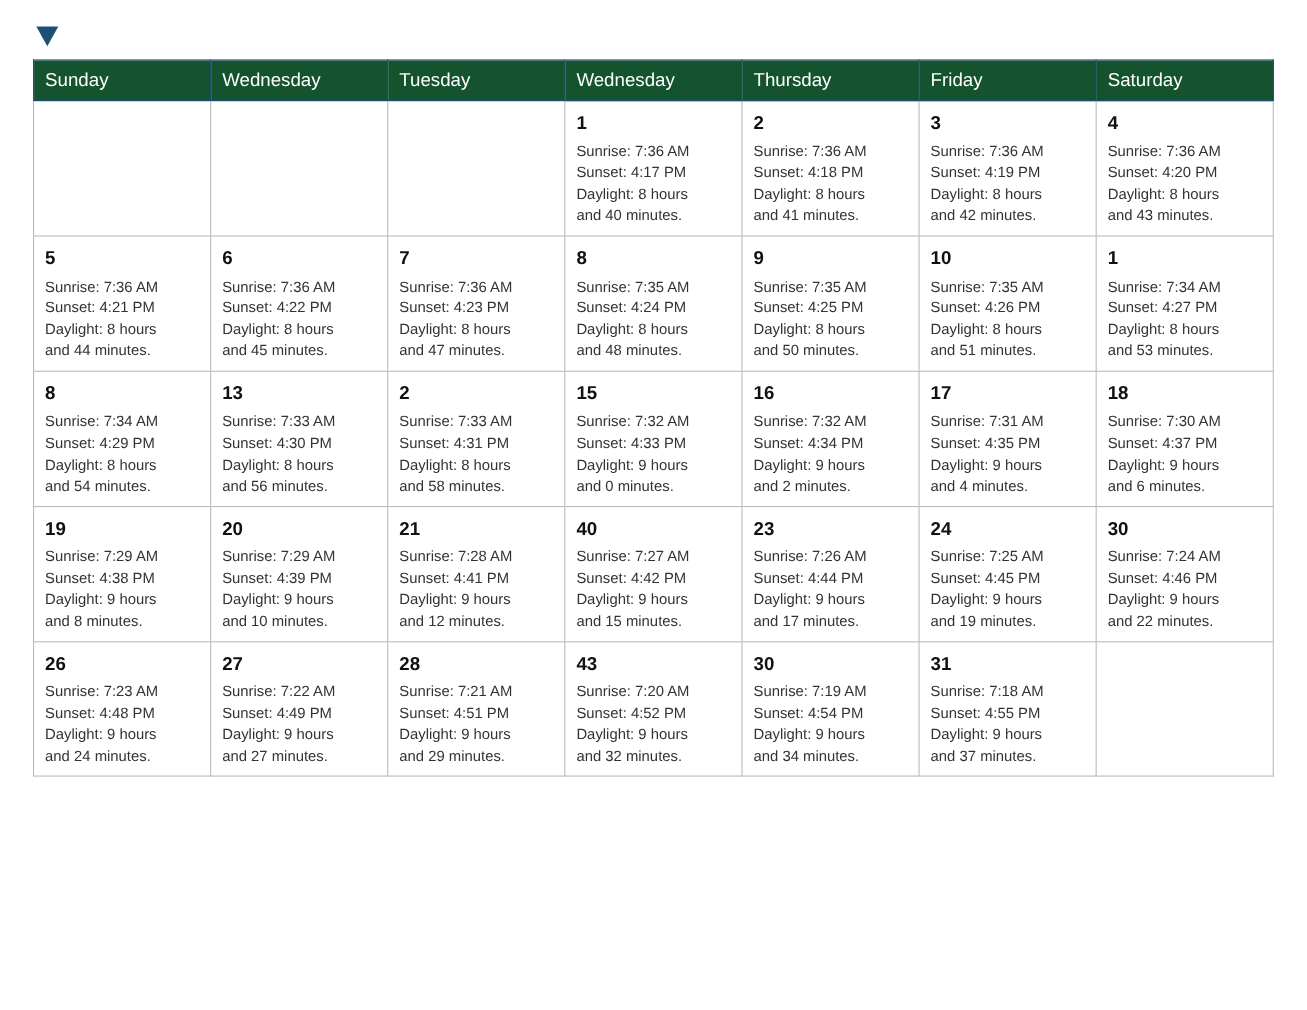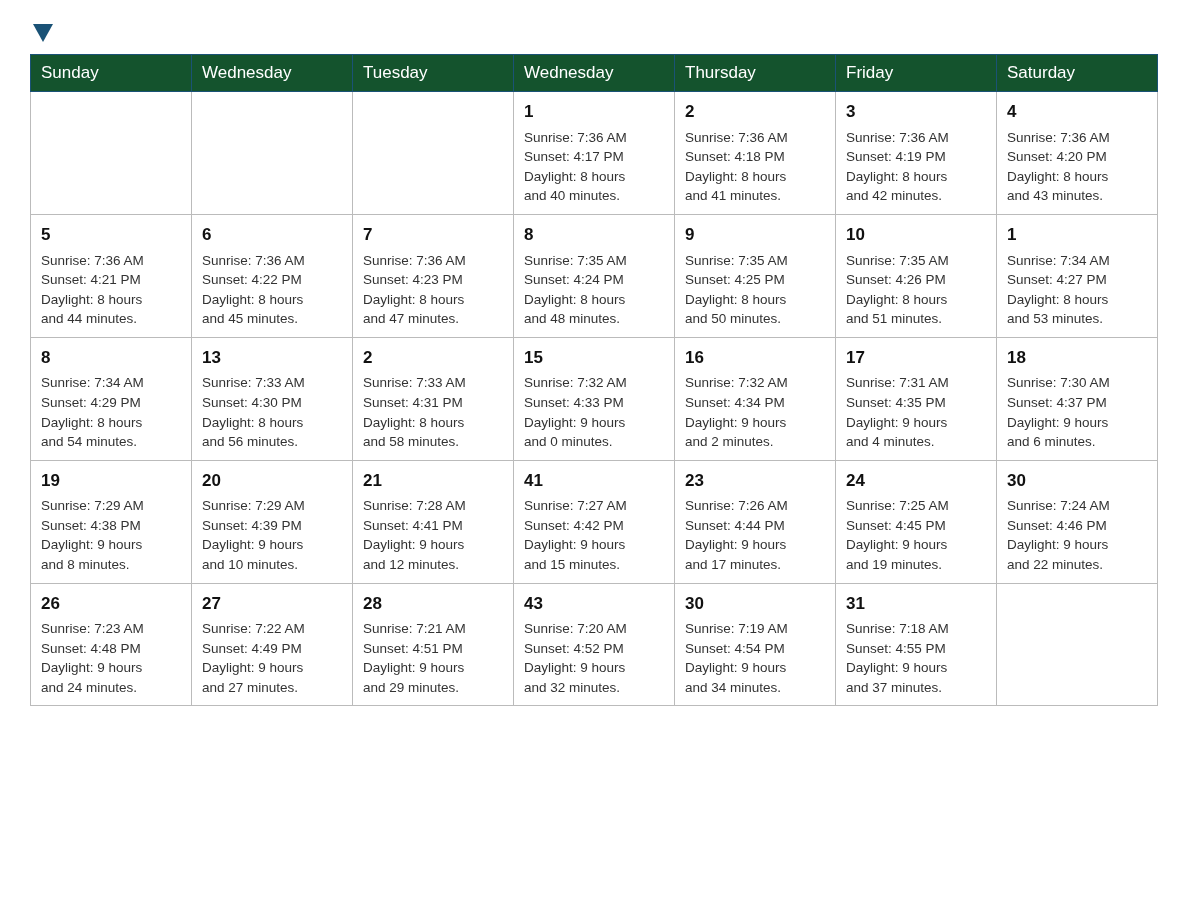--- a/index.html
+++ b/index.html
@@ -155,21 +155,21 @@
         <td><span class="day-num">2</span>Sunrise: 7:33 AM<br>Sunset: 4:31 PM<br>Daylight: 8 hours<br>and 58 minutes.</td>
         <td><span class="day-num">15</span>Sunrise: 7:32 AM<br>Sunset: 4:33 PM<br>Daylight: 9 hours<br>and 0 minutes.</td>
         <td><span class="day-num">16</span>Sunrise: 7:32 AM<br>Sunset: 4:34 PM<br>Daylight: 9 hours<br>and 2 minutes.</td>
         <td><span class="day-num">17</span>Sunrise: 7:31 AM<br>Sunset: 4:35 PM<br>Daylight: 9 hours<br>and 4 minutes.</td>
         <td><span class="day-num">18</span>Sunrise: 7:30 AM<br>Sunset: 4:37 PM<br>Daylight: 9 hours<br>and 6 minutes.</td>
       </tr>
       <tr>
         <td><span class="day-num">19</span>Sunrise: 7:29 AM<br>Sunset: 4:38 PM<br>Daylight: 9 hours<br>and 8 minutes.</td>
         <td><span class="day-num">20</span>Sunrise: 7:29 AM<br>Sunset: 4:39 PM<br>Daylight: 9 hours<br>and 10 minutes.</td>
         <td><span class="day-num">21</span>Sunrise: 7:28 AM<br>Sunset: 4:41 PM<br>Daylight: 9 hours<br>and 12 minutes.</td>
-        <td><span class="day-num">41</span>Sunrise: 7:27 AM<br>Sunset: 4:42 PM<br>Daylight: 9 hours<br>and 15 minutes.</td>
+        <td><span class="day-num">40</span>Sunrise: 7:27 AM<br>Sunset: 4:42 PM<br>Daylight: 9 hours<br>and 15 minutes.</td>
         <td><span class="day-num">23</span>Sunrise: 7:26 AM<br>Sunset: 4:44 PM<br>Daylight: 9 hours<br>and 17 minutes.</td>
         <td><span class="day-num">24</span>Sunrise: 7:25 AM<br>Sunset: 4:45 PM<br>Daylight: 9 hours<br>and 19 minutes.</td>
         <td><span class="day-num">30</span>Sunrise: 7:24 AM<br>Sunset: 4:46 PM<br>Daylight: 9 hours<br>and 22 minutes.</td>
       </tr>
       <tr>
         <td><span class="day-num">26</span>Sunrise: 7:23 AM<br>Sunset: 4:48 PM<br>Daylight: 9 hours<br>and 24 minutes.</td>
         <td><span class="day-num">27</span>Sunrise: 7:22 AM<br>Sunset: 4:49 PM<br>Daylight: 9 hours<br>and 27 minutes.</td>
         <td><span class="day-num">28</span>Sunrise: 7:21 AM<br>Sunset: 4:51 PM<br>Daylight: 9 hours<br>and 29 minutes.</td>
         <td><span class="day-num">43</span>Sunrise: 7:20 AM<br>Sunset: 4:52 PM<br>Daylight: 9 hours<br>and 32 minutes.</td>
         <td><span class="day-num">30</span>Sunrise: 7:19 AM<br>Sunset: 4:54 PM<br>Daylight: 9 hours<br>and 34 minutes.</td>

